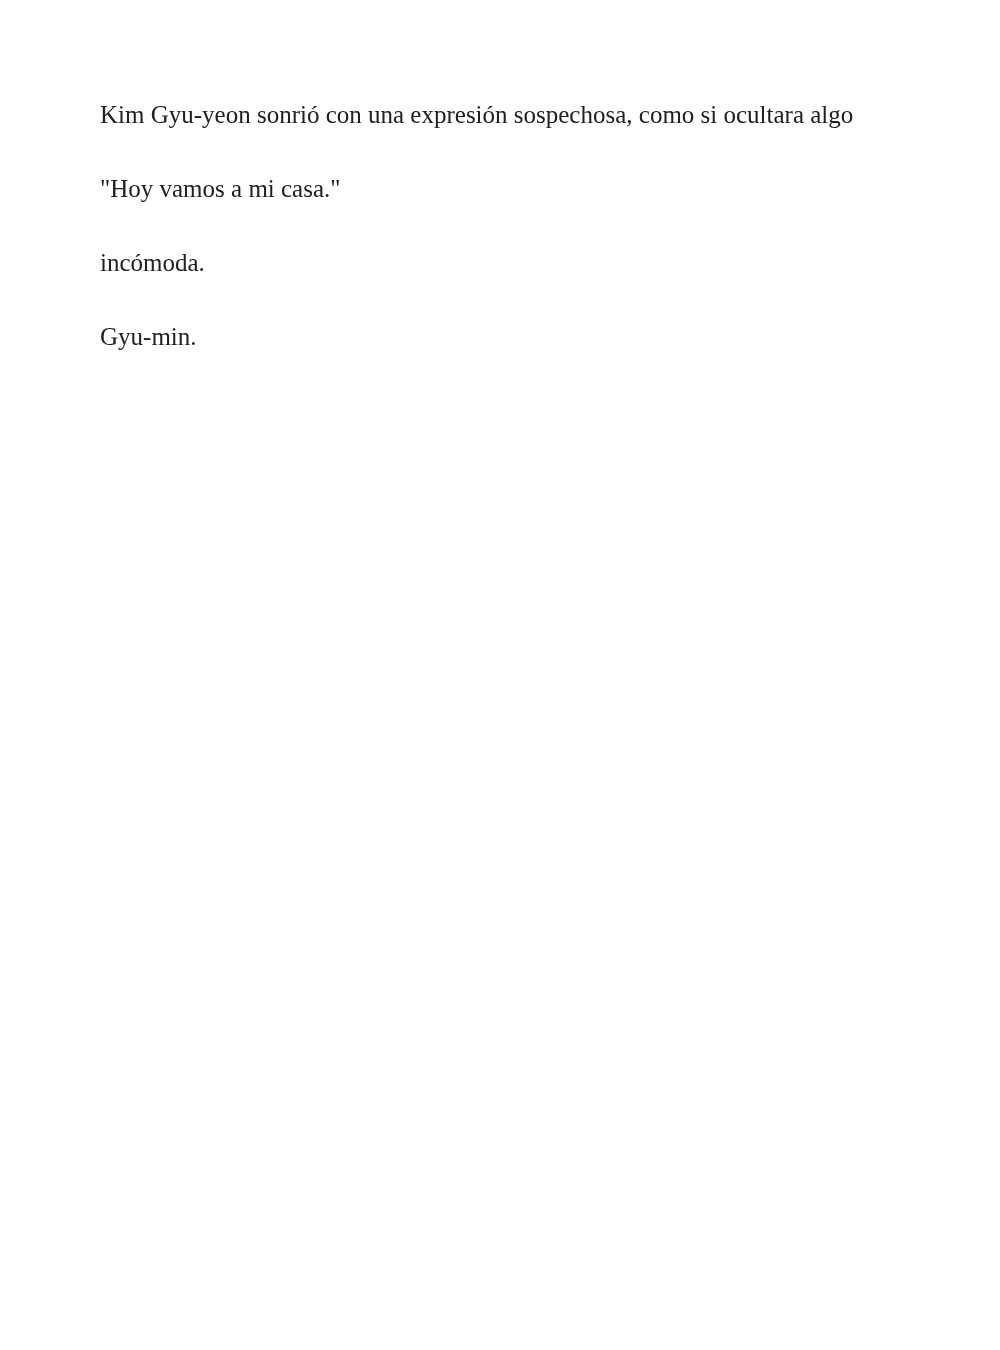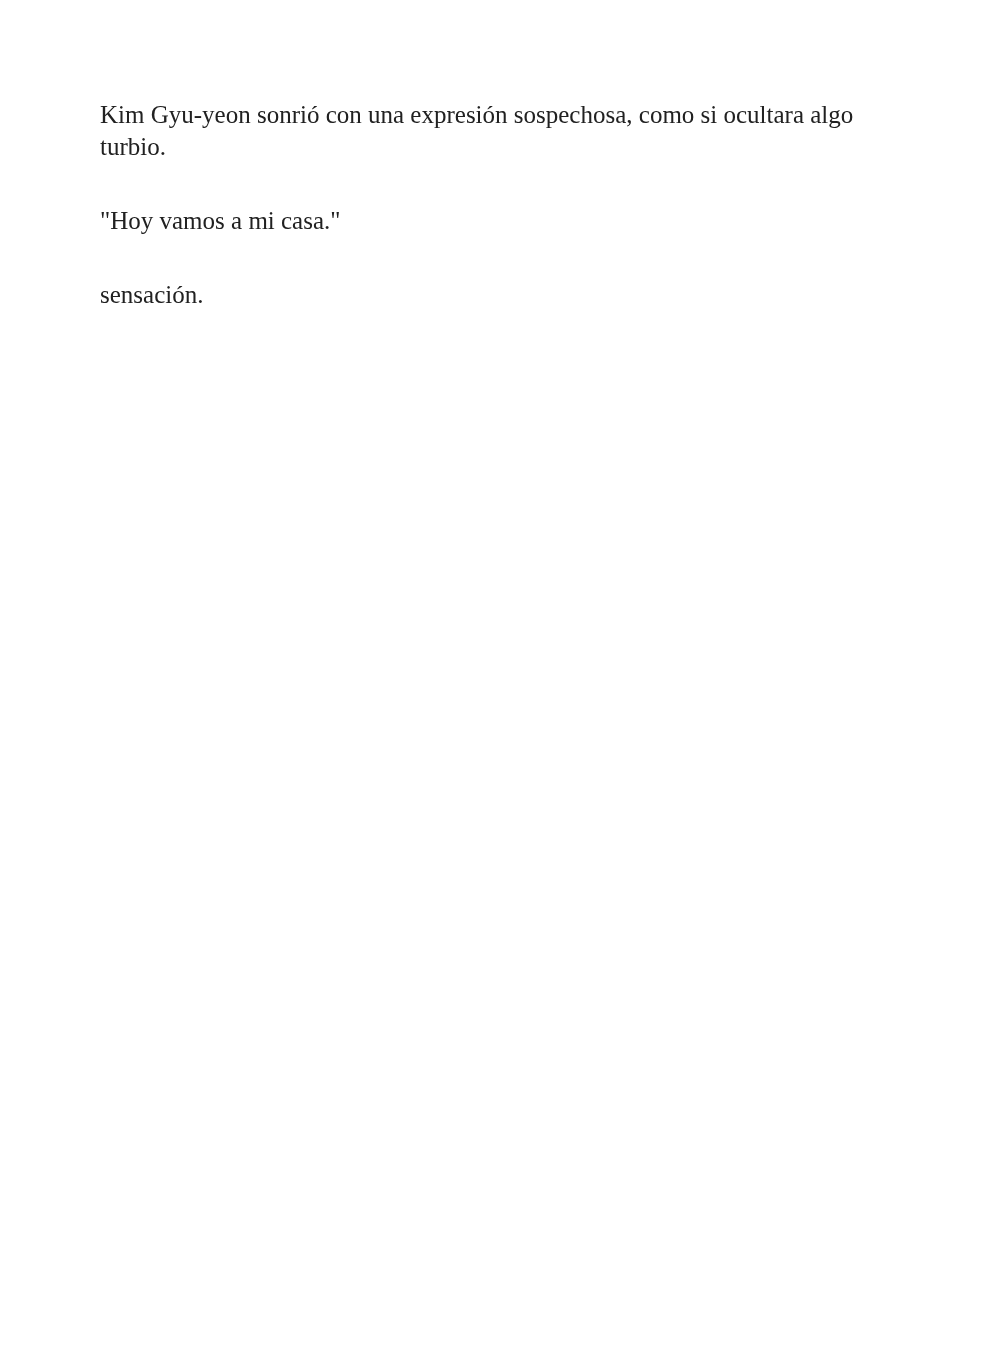--- a/index.html
+++ b/index.html
@@ -41,28 +41,28 @@
   }
 </style>
 </head>
 <body>
 
 <div class="page">
   <div class="text-block">
 
     <div class="paragraph">
       <div class="text-line">Kim Gyu-yeon sonrió con una expresión sospechosa, como si ocultara algo</div>
-      <div class="text-line">turbio.</div>
     </div>
 
     <div class="paragraph">
       <div class="text-line">"Hoy vamos a mi casa."</div>
     </div>
 
     <div class="paragraph">
-      <div class="text-line">sensación.</div>
+      <div class="text-line">incómoda.</div>
     </div>
 
     <div class="paragraph">
+      <div class="text-line">Gyu-min.</div>
     </div>
 
   </div>
 </div>
 
 </body></html>

